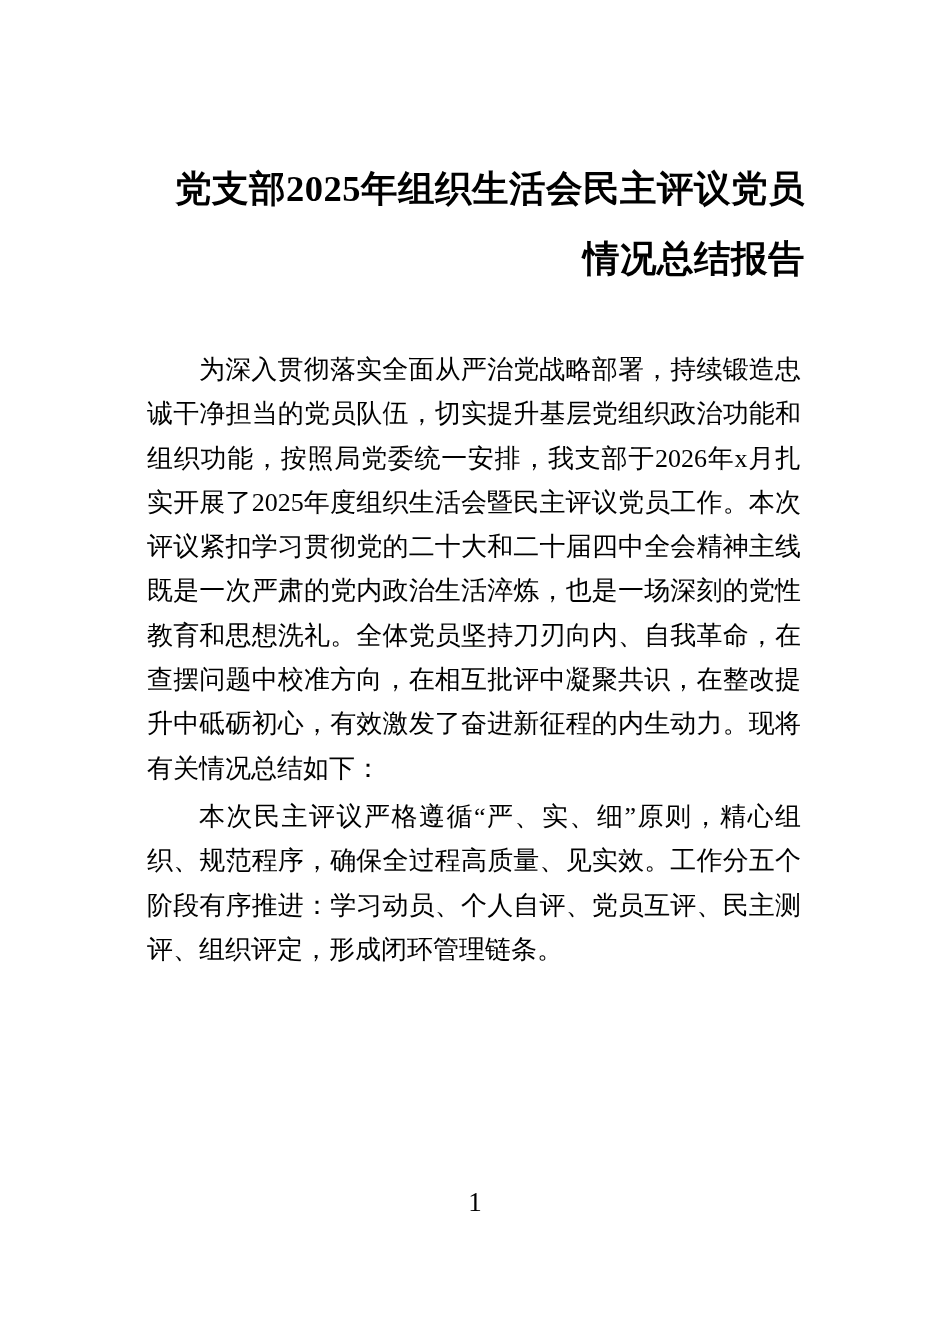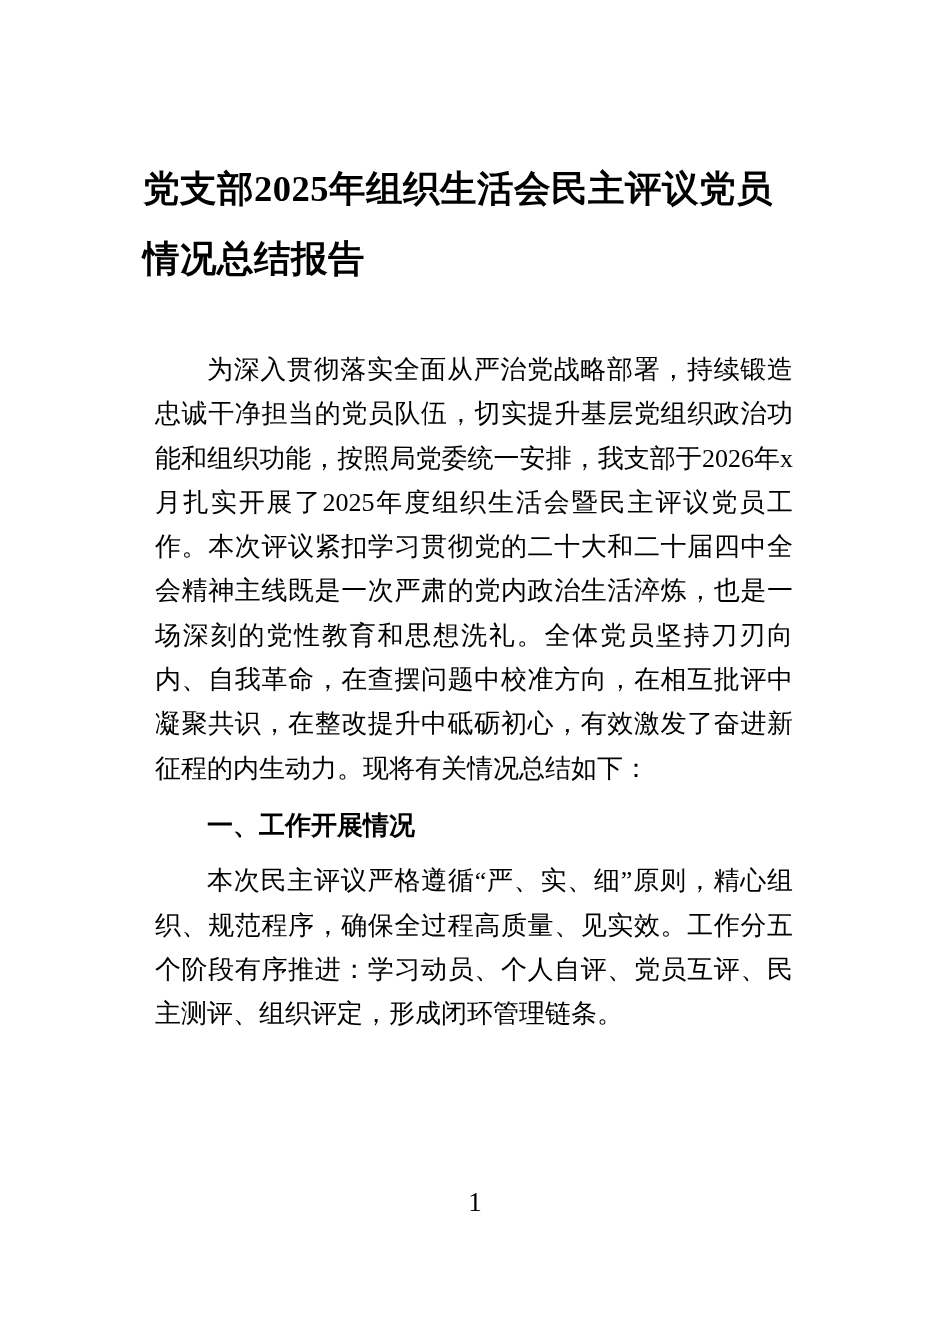--- a/index.html
+++ b/index.html
@@ -16,32 +16,32 @@
     box-sizing: border-box;
     padding: 154px 145px 0 143px;
     overflow: hidden;
   }
   .doc-title {
     margin: 0;
     font-family: "Liberation Serif", "DejaVu Serif", serif;
     font-weight: bold;
     font-size: 36.5px;
     line-height: 70px;
-    text-align: left;
+    text-align: right;
     letter-spacing: 0.5px;
   }
   .doc-body {
     margin-top: 54px;
     font-family: "Liberation Serif", "DejaVu Serif", serif;
     font-size: 26px;
     line-height: 44.3px;
     text-align: justify;
   }
   .doc-body p {
-    margin: 12px;
+    margin: 4px;
     padding: 0;
     text-indent: 2em;
   }
   .doc-body p.section-heading {
     font-family: "Liberation Sans", "DejaVu Sans", sans-serif;
     font-weight: bold;
     text-align: left;
   }
   .page-number {
     position: absolute;
@@ -55,18 +55,17 @@
   }
 </style>
 </head>
 <body>
 
 <div class="page">
   <h1 class="doc-title">党支部2025年组织生活会民主评议党员情况总结报告</h1>
 
   <div class="doc-body">
     <p>为深入贯彻落实全面从严治党战略部署，持续锻造忠诚干净担当的党员队伍，切实提升基层党组织政治功能和组织功能，按照局党委统一安排，我支部于2026年x月扎实开展了2025年度组织生活会暨民主评议党员工作。本次评议紧扣学习贯彻党的二十大和二十届四中全会精神主线既是一次严肃的党内政治生活淬炼，也是一场深刻的党性教育和思想洗礼。全体党员坚持刀刃向内、自我革命，在查摆问题中校准方向，在相互批评中凝聚共识，在整改提升中砥砺初心，有效激发了奋进新征程的内生动力。现将有关情况总结如下：</p>
-    <p class="section-heading">一、工作开展情况</p>
     <p>本次民主评议严格遵循“严、实、细”原则，精心组织、规范程序，确保全过程高质量、见实效。工作分五个阶段有序推进：学习动员、个人自评、党员互评、民主测评、组织评定，形成闭环管理链条。</p>
   </div>
 
   <div class="page-number">1</div>
 </div>
 
 </body></html>

